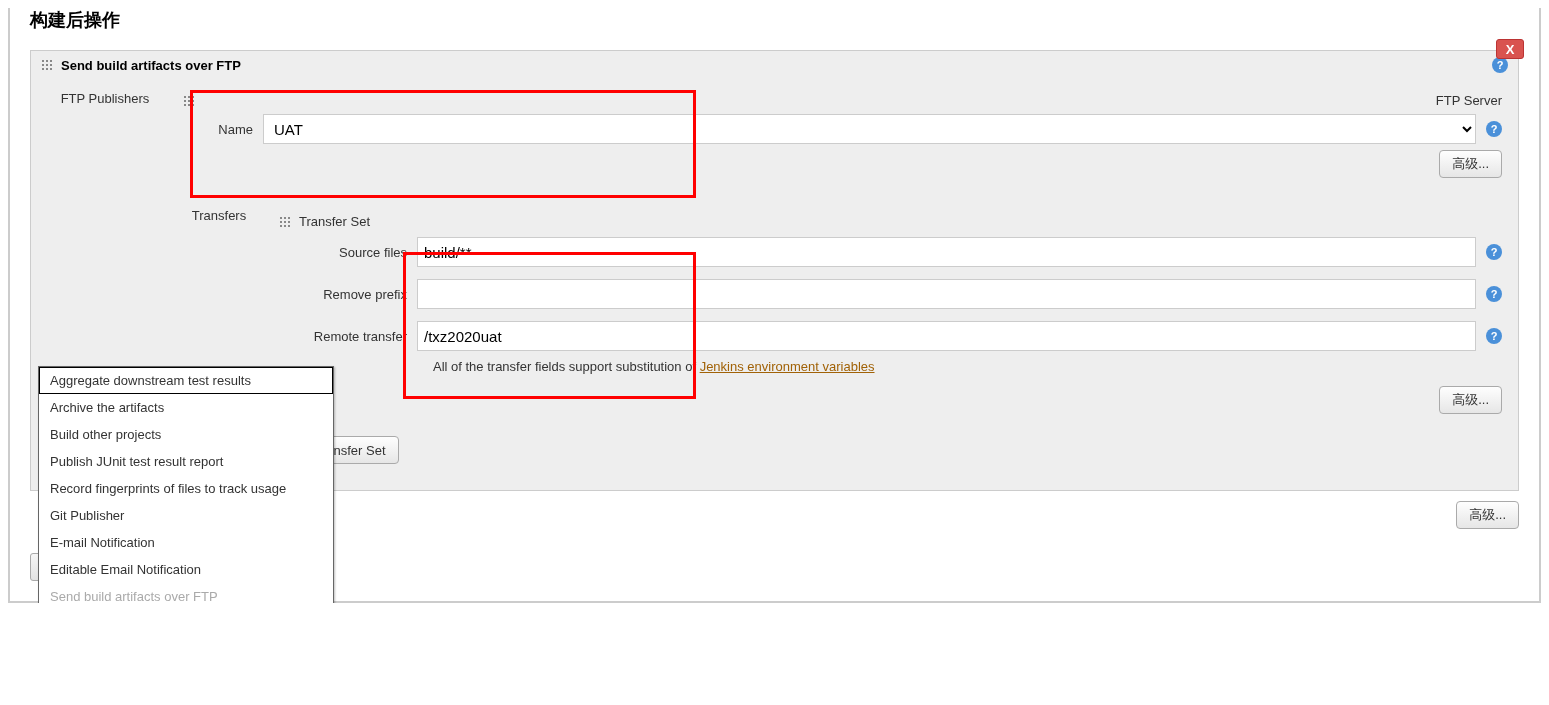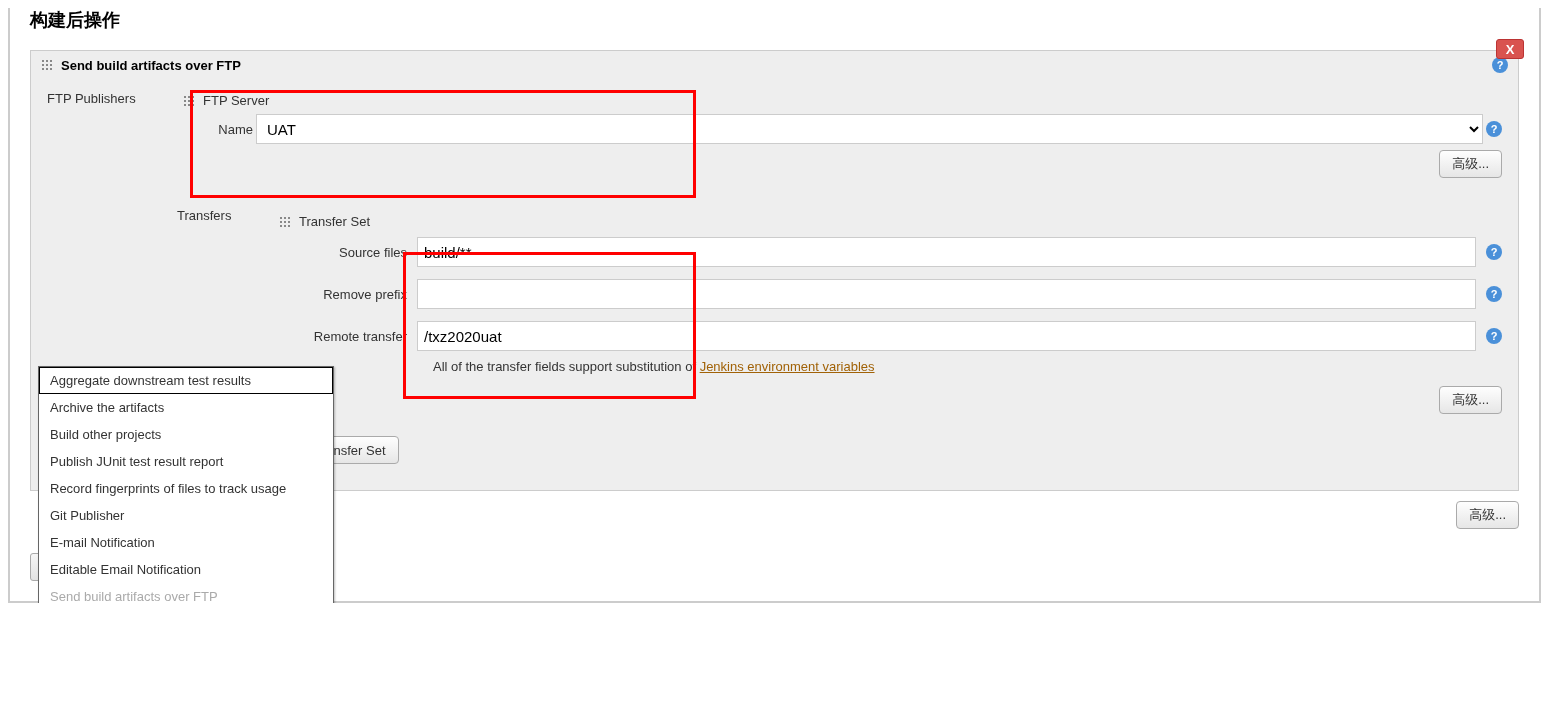--- a/index.html
+++ b/index.html
@@ -73,45 +73,46 @@
     cursor: pointer;
     flex: 0 0 auto;
   }
   .row {
     display: flex;
     align-items: flex-start;
     gap: 0;
   }
   .label-col {
     width: 130px;
-    text-align: left;
+    text-align: center;
     padding: 8px 14px 8px 0;
     font-size: 13px;
     color: #333;
     flex: 0 0 auto;
   }
   .content-col { flex: 1 1 auto; }
   .body-pad { padding: 4px 16px 8px 16px; }
   .server-section {
     background: #eee;
     padding: 8px 0 10px 0;
     margin-bottom: 6px;
   }
   .server-heading {
     display: flex;
     align-items: center;
     gap: 8px;
     padding: 2px 0 6px 6px;
     font-size: 13px;
     color: #333;
+    justify-content: space-between;
   }
   .name-row {
     display: flex;
     align-items: center;
-    gap: 3px;
+    gap: 10px;
     padding-left: 24px;
   }
   .name-label {
     width: 52px;
     text-align: right;
     color: #333;
   }
   select.name-select, input.txt {
     width: 100%;
     height: 30px;

